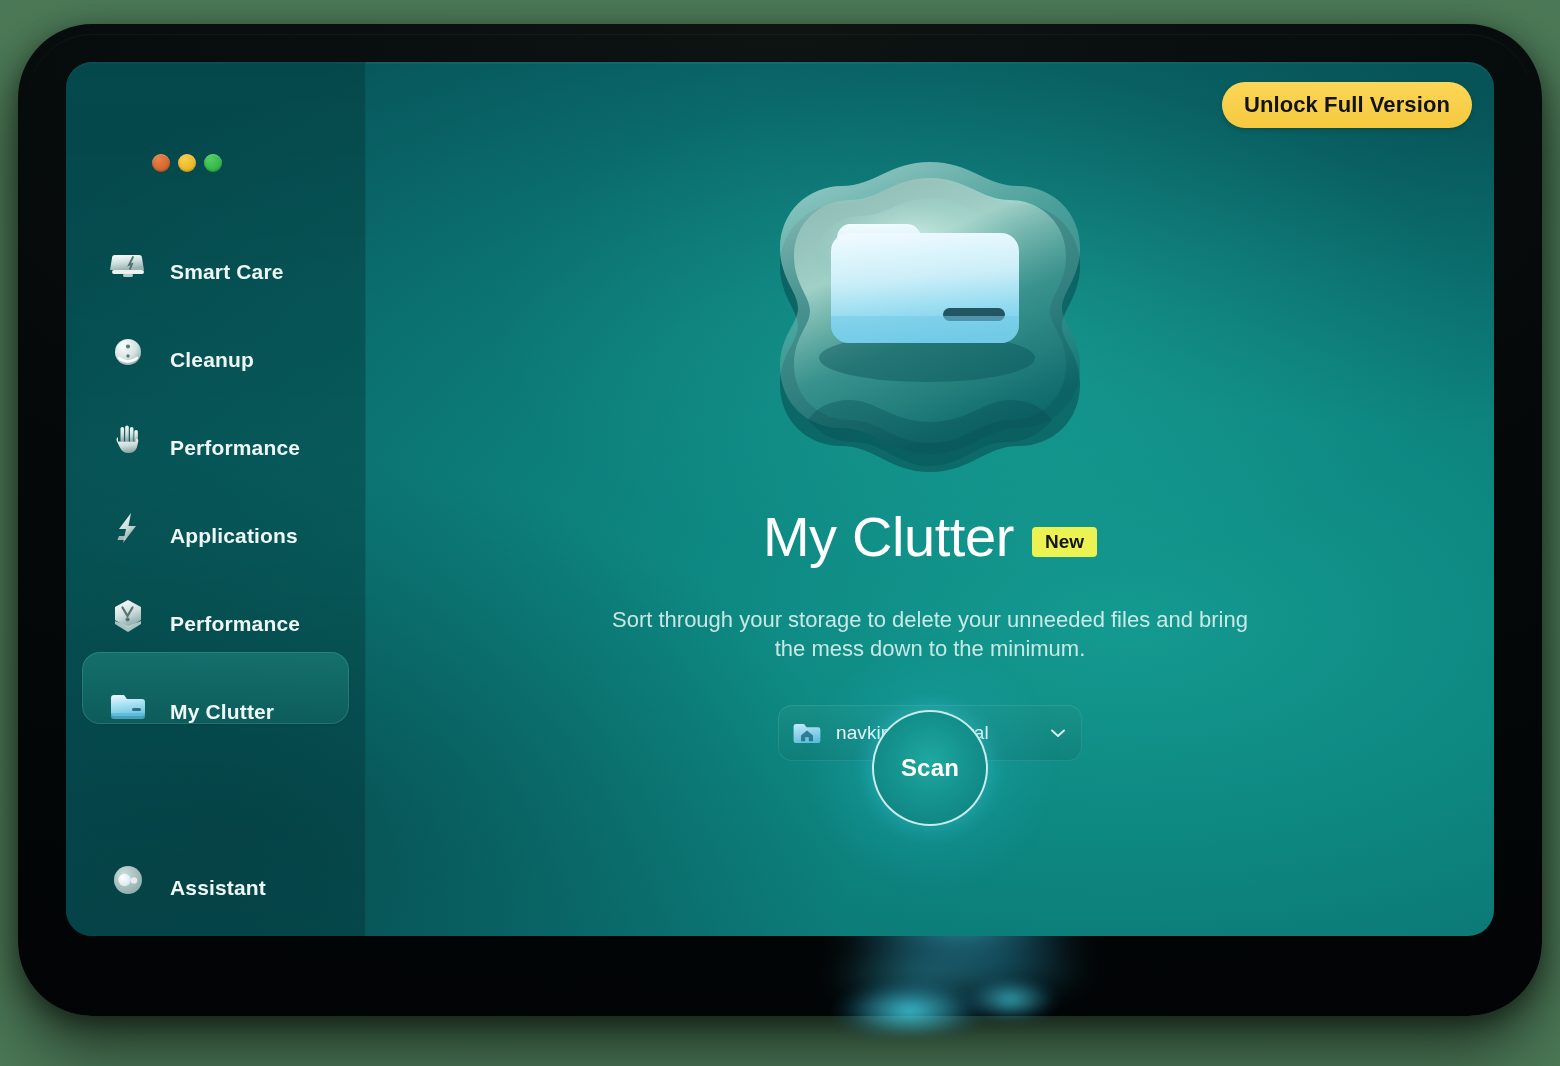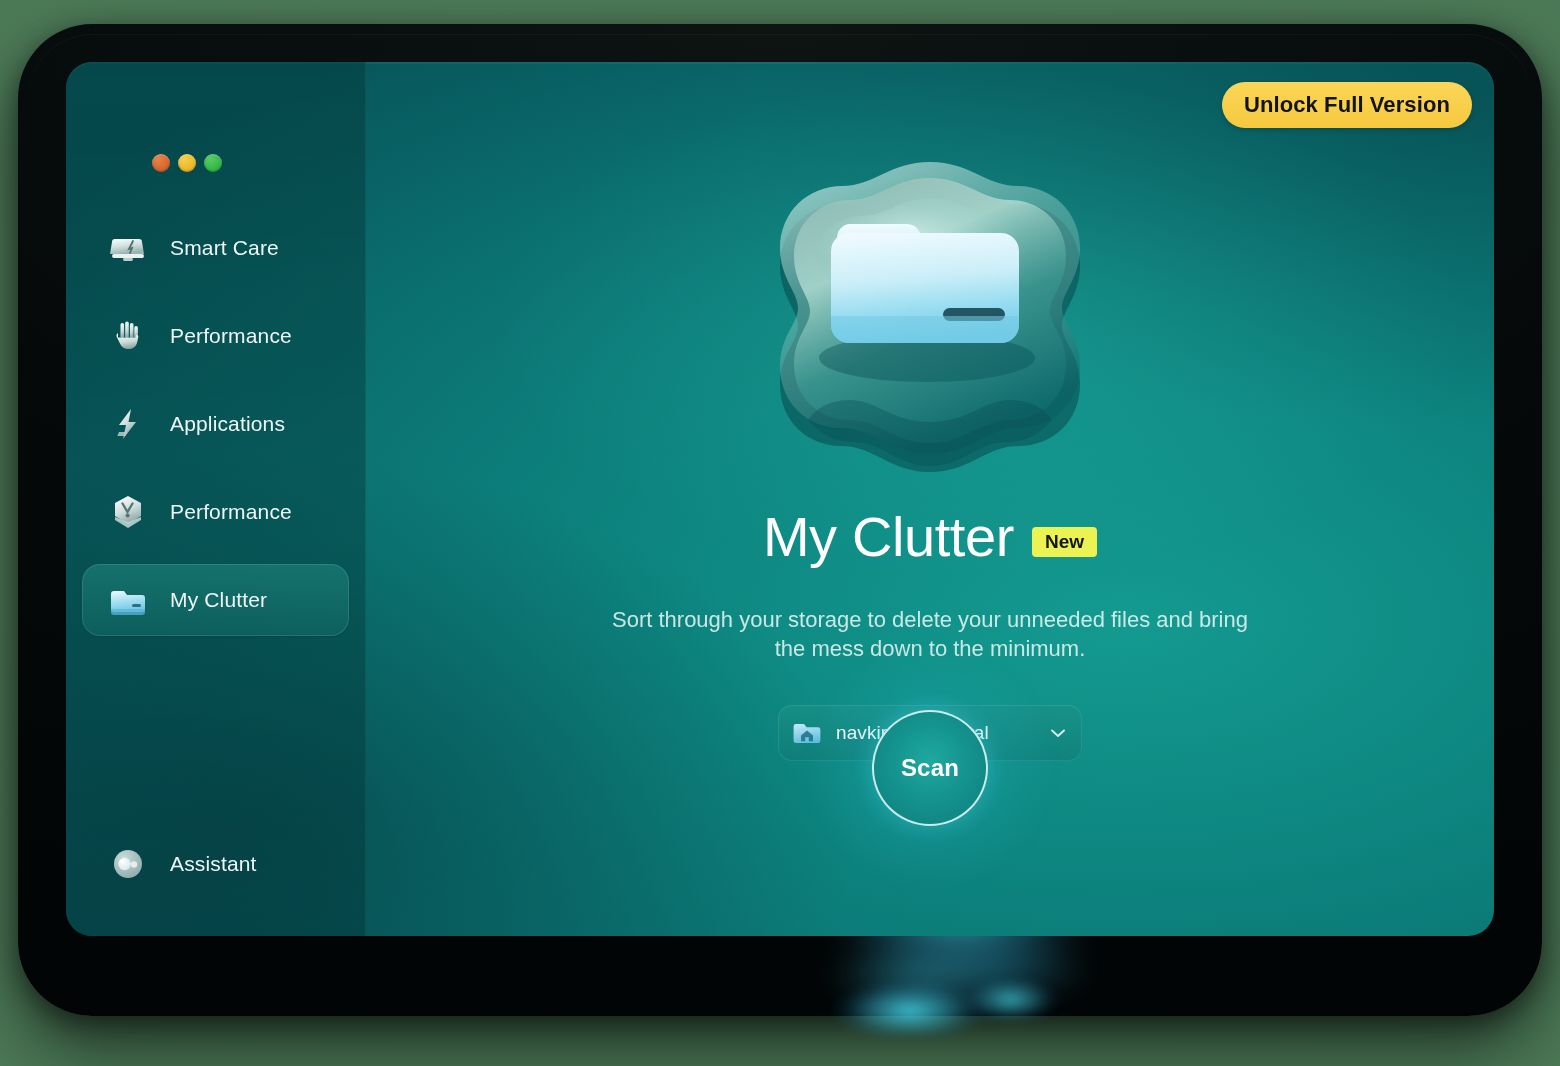--- a/index.html
+++ b/index.html
@@ -158,27 +158,28 @@
   #nav-top {
     position: absolute;
     left: 0;
     top: 150px;
     width: 100%;
   }
 
   .nav-item {
     position: relative;
     display: flex;
-    align-items: center;
+    align-items: flex-end;
     height: 72px;
     margin: 0 16px 16px 16px;
     padding-left: 26px;
     border-radius: 18px;
     cursor: pointer;
     user-select: none;
+    font-weight: bold;
   }
   .nav-item.active {
     background: linear-gradient(180deg, rgba(30,132,124,0.62) 0%, rgba(18,108,104,0.55) 100%);
     box-shadow:
       inset 0 0 0 1px rgba(150,235,225,0.16),
       0 1px 2px rgba(0,0,0,0.12);
   }
   .nav-icon {
     width: 40px;
     height: 40px;
@@ -341,20 +342,38 @@
               </defs>
               <path d="M9 11 h22 a3 3 0 0 1 3 3 l2 12 h-34 l2 -12 a3 3 0 0 1 3 -3 z" fill="url(#gSmart)"></path>
               <rect x="4" y="26" width="32" height="4" rx="2" fill="#e9f2f0"></rect>
               <rect x="15" y="30" width="10" height="3" rx="1.4" fill="#b9cecb"></rect>
               <path d="M25 13 l-4 8 l3 -1 l-2 5" stroke="#4e6f6e" stroke-width="1.8" fill="none" stroke-linecap="round"></path>
             </svg>
           </span>
           <span class="nav-label">Smart Care</span>
         </div>
 
+        <div class="nav-item">
+          <span class="nav-icon">
+            <svg viewBox="0 0 40 40">
+              <defs>
+                <radialGradient id="gClean" cx="0.34" cy="0.26" r="0.85">
+                  <stop offset="0%" stop-color="#ffffff"></stop>
+                  <stop offset="58%" stop-color="#d2e2e0"></stop>
+                  <stop offset="100%" stop-color="#91aaa9"></stop>
+                </radialGradient>
+              </defs>
+              <circle cx="20" cy="20" r="13" fill="url(#gClean)"></circle>
+              <circle cx="20" cy="14.5" r="2.1" fill="#5d7b7a"></circle>
+              <circle cx="20" cy="24" r="1.7" fill="#5d7b7a"></circle>
+              <path d="M11 26 q9 7 18 0" stroke="#ffffff" stroke-width="2.4" fill="none" stroke-linecap="round"></path>
+            </svg>
+          </span>
+          <span class="nav-label">Cleanup</span>
+        </div>
 
         <div class="nav-item">
           <span class="nav-icon">
             <svg viewBox="0 0 40 40">
               <defs>
                 <linearGradient id="gHand" x1="0" y1="0" x2="0.2" y2="1">
                   <stop offset="0%" stop-color="#ffffff"></stop>
                   <stop offset="60%" stop-color="#cddedc"></stop>
                   <stop offset="100%" stop-color="#8fa9a8"></stop>
                 </linearGradient>

